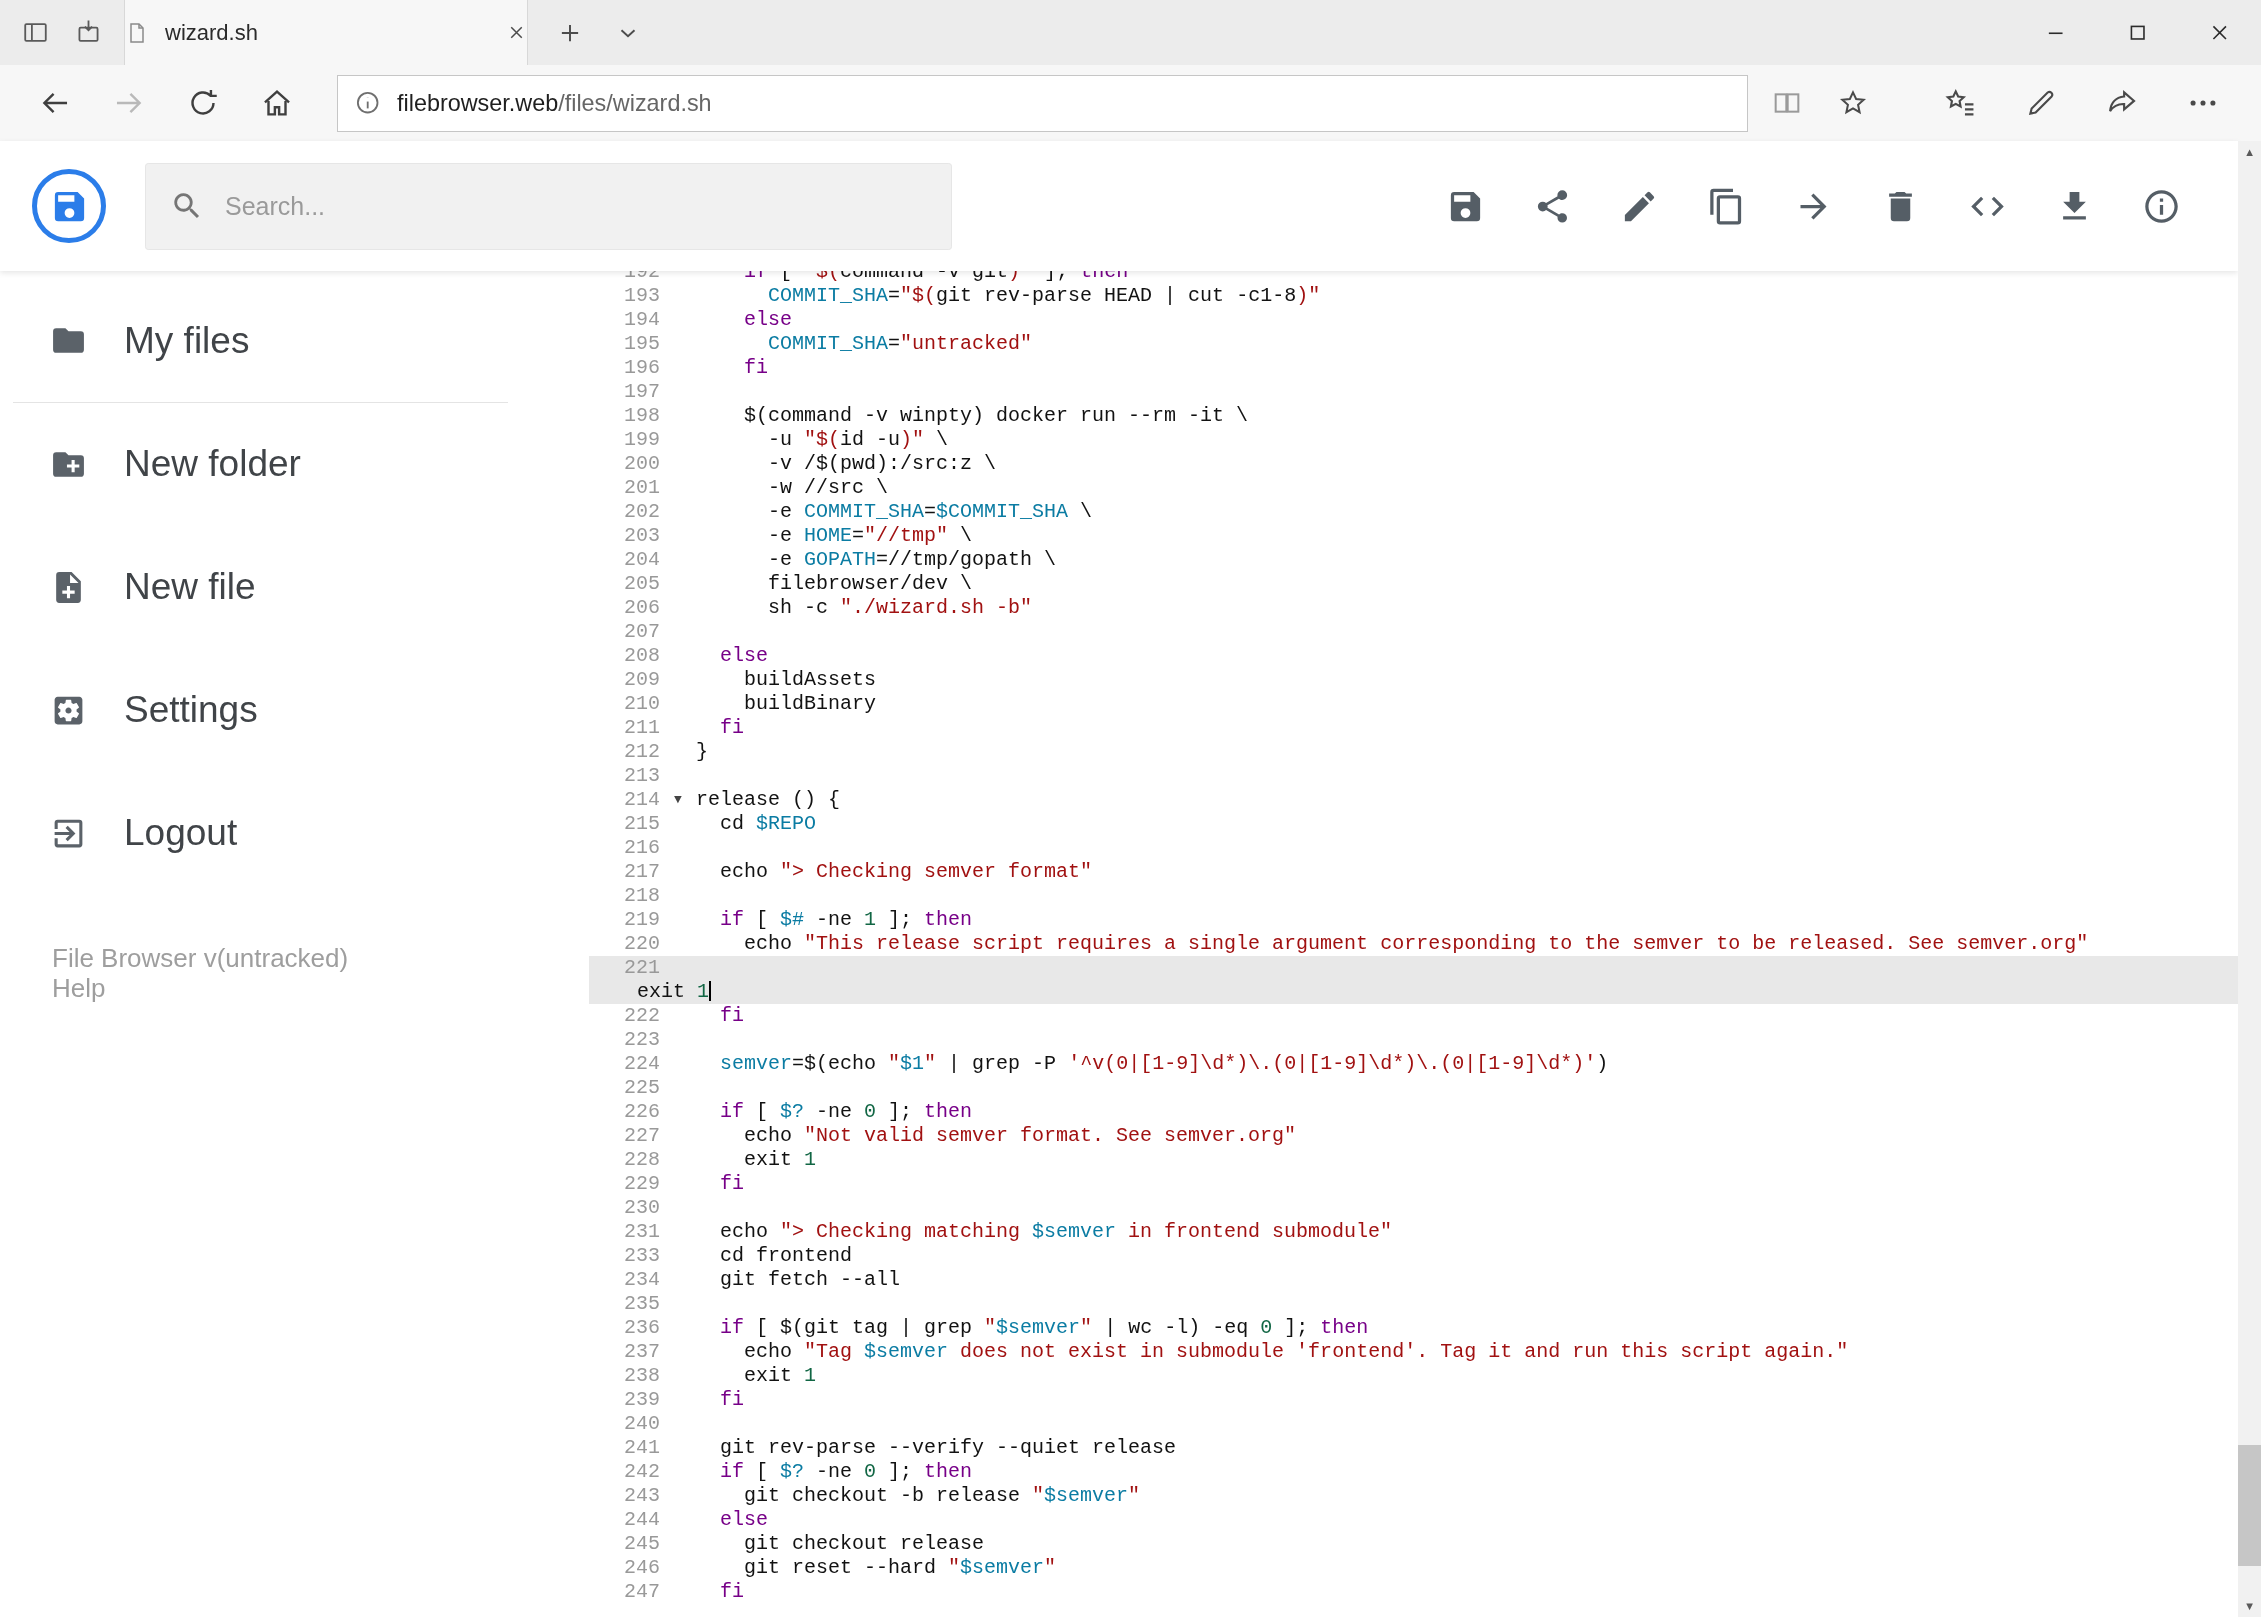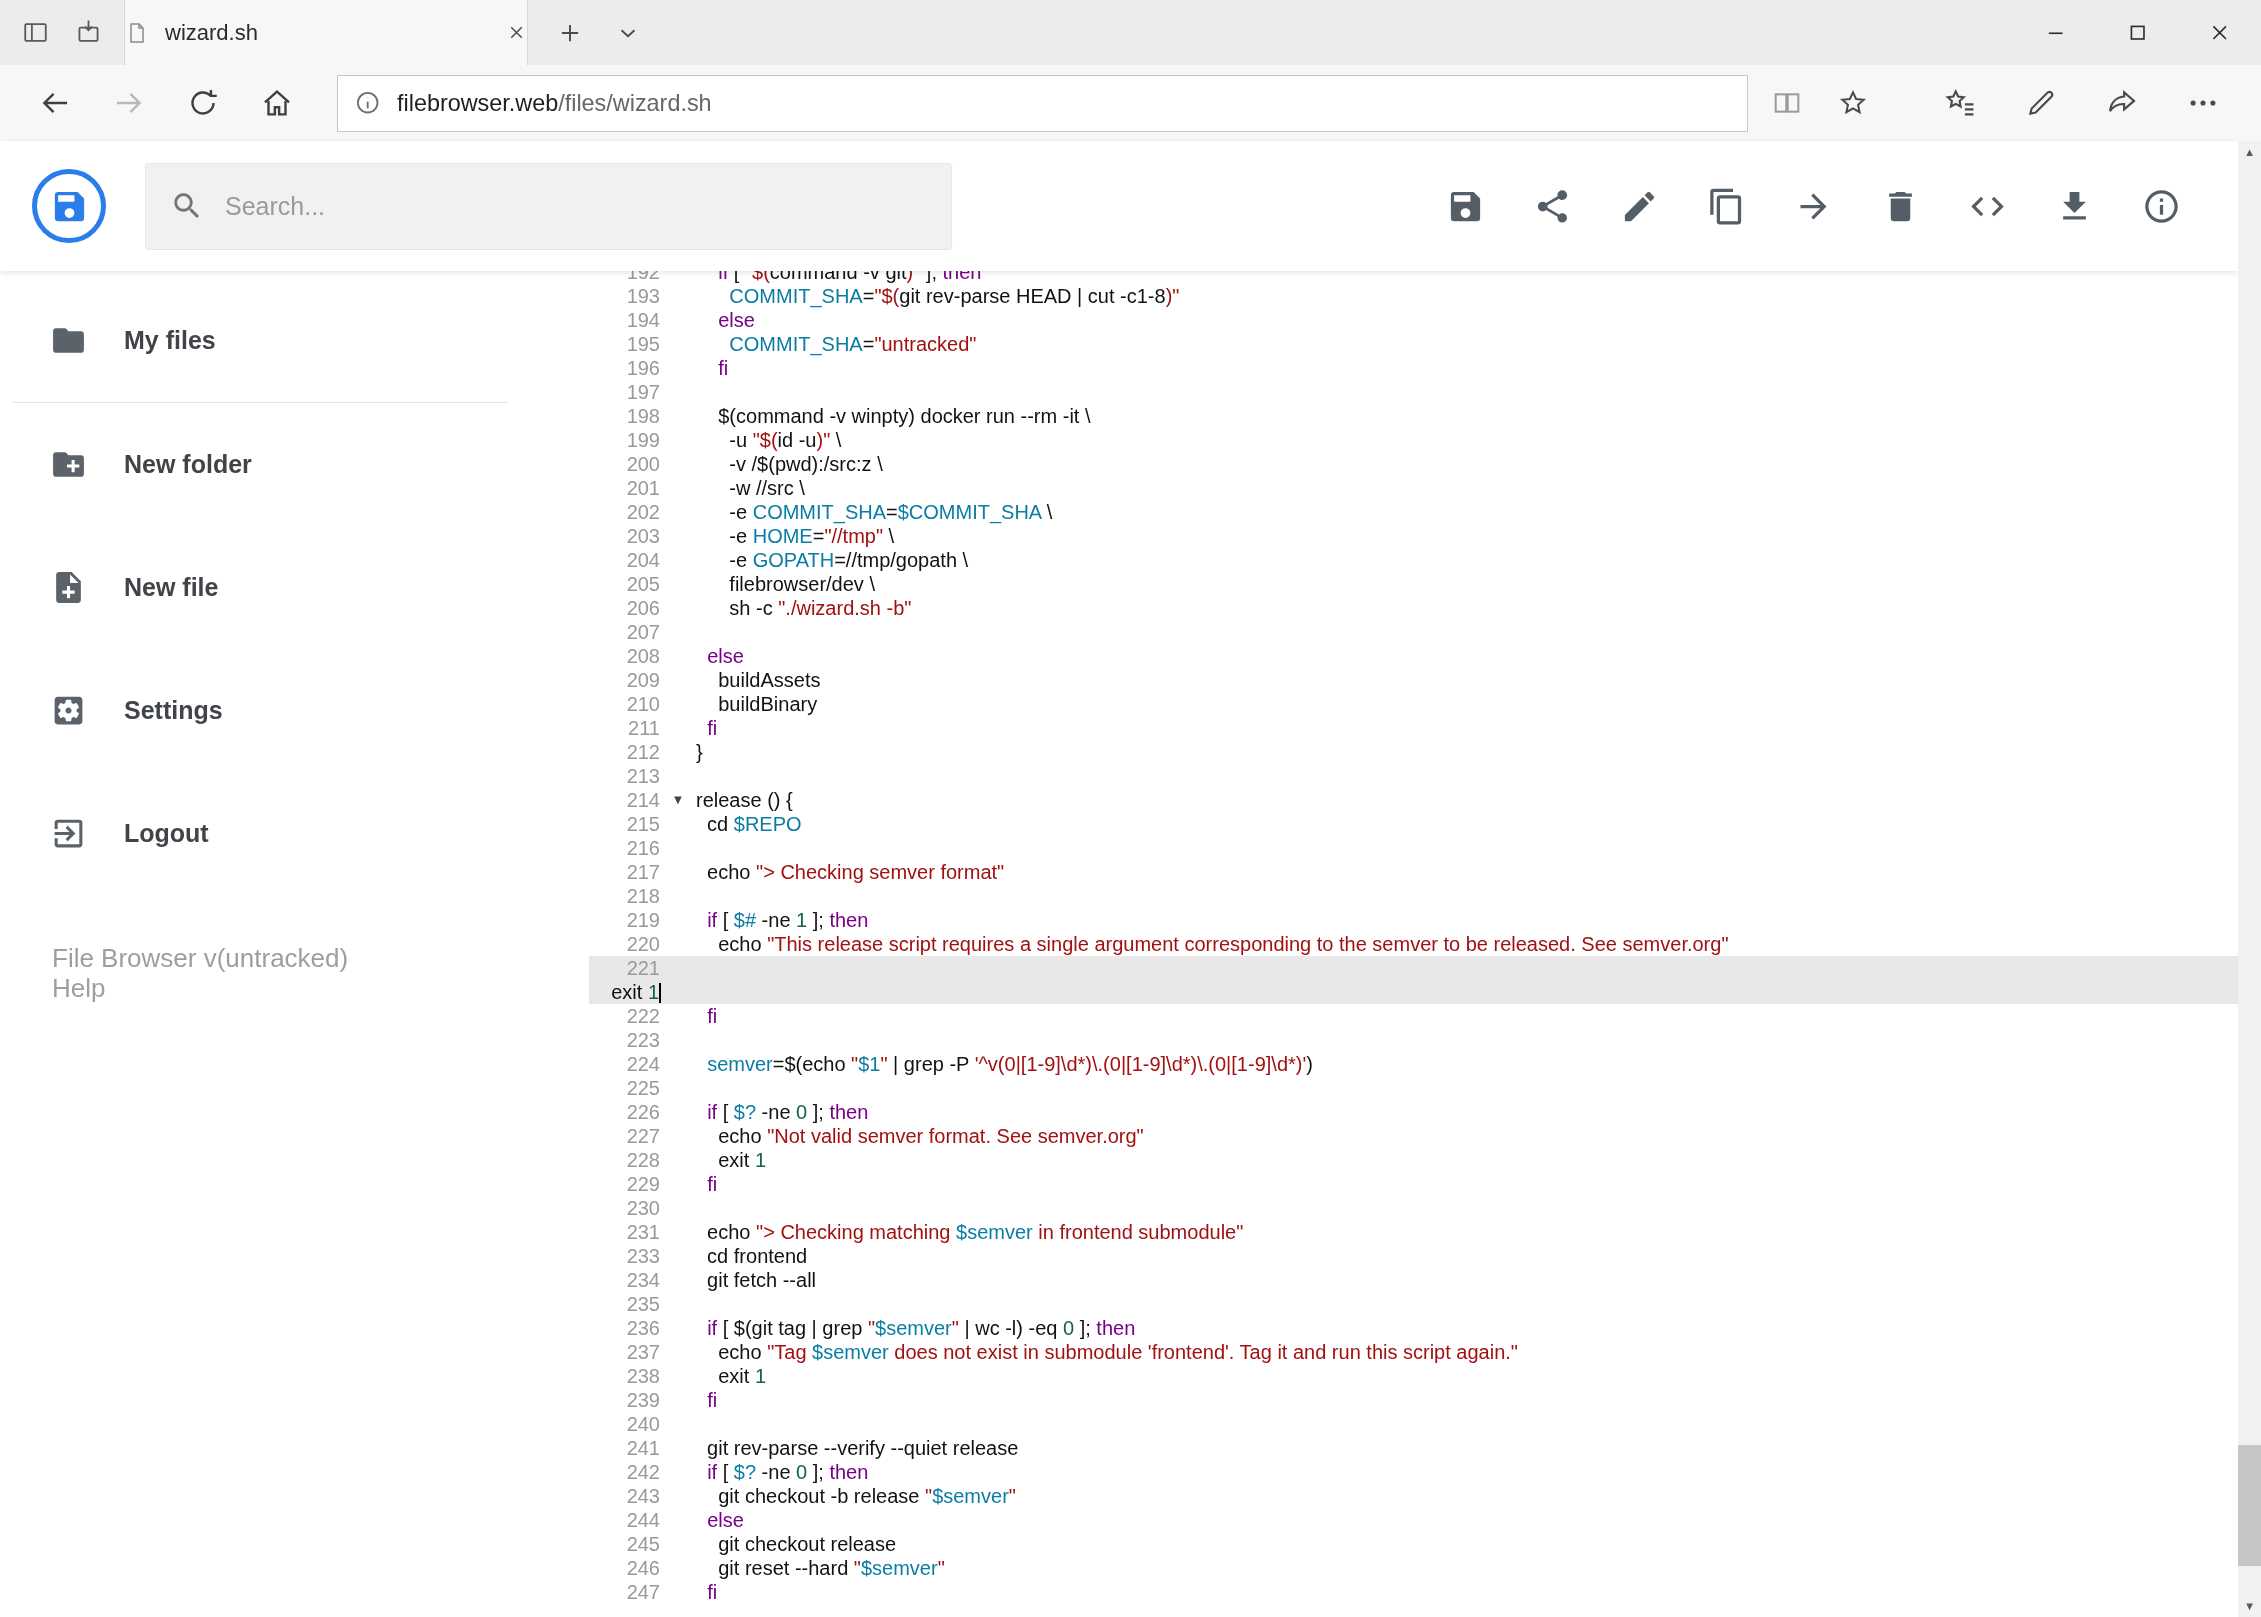--- a/index.html
+++ b/index.html
@@ -85,31 +85,31 @@
   .app-body {
     position:absolute; top:271px; bottom:0; left:0; right:22.6px;
     display:flex; overflow:hidden; background:#fff;
   }
   .sidebar { width:521px; flex:none; padding-top:8px; }
   .side-item {
     height:123px; display:flex; align-items:center; gap:37px;
     padding-left:50px; cursor:pointer;
   }
   .side-item svg { width:37px; height:37px; display:block; color:#5b6269; flex:none; }
-  .side-label { font-size:25px; color:#404448;font-weight:bold; }
+  .side-label { font-size:37px; color:#404448; }
   .side-divider { height:0.8px; background:#e4e4e4; margin:0 13px; }
   .side-footer { margin-top:48px; padding-left:52px; font-size:26px; color:#9e9e9e; line-height:30px; }
   .side-footer .help { color:#9e9e9e; cursor:pointer; }
 
   
   .editor { flex:1; position:relative; overflow:hidden; padding-left:68px; }
   .code-lines { margin-top:-11.3px; }
   .cm-line {
     display:flex; white-space:pre;
-    font-family:Liberation Sans, sans-serif;
+    font-family:Liberation Mono, monospace;
     font-size:20px; line-height:24px; color:#121212;
   }
   .cm-line.active { background:#e8e8e8;flex-direction:column; }
   .lnum { width:71px; flex:none; text-align:right; color:#999999; }
   .foldslot { width:36px; flex:none; text-align:center; color:#444; font-size:13px; line-height:24px; }
   .codetext { flex:1; }
   .t-k { color:#770088; }
   .t-s { color:#a11111; }
   .t-v { color:#0b7ca3; }
   .t-n { color:#116644; }

